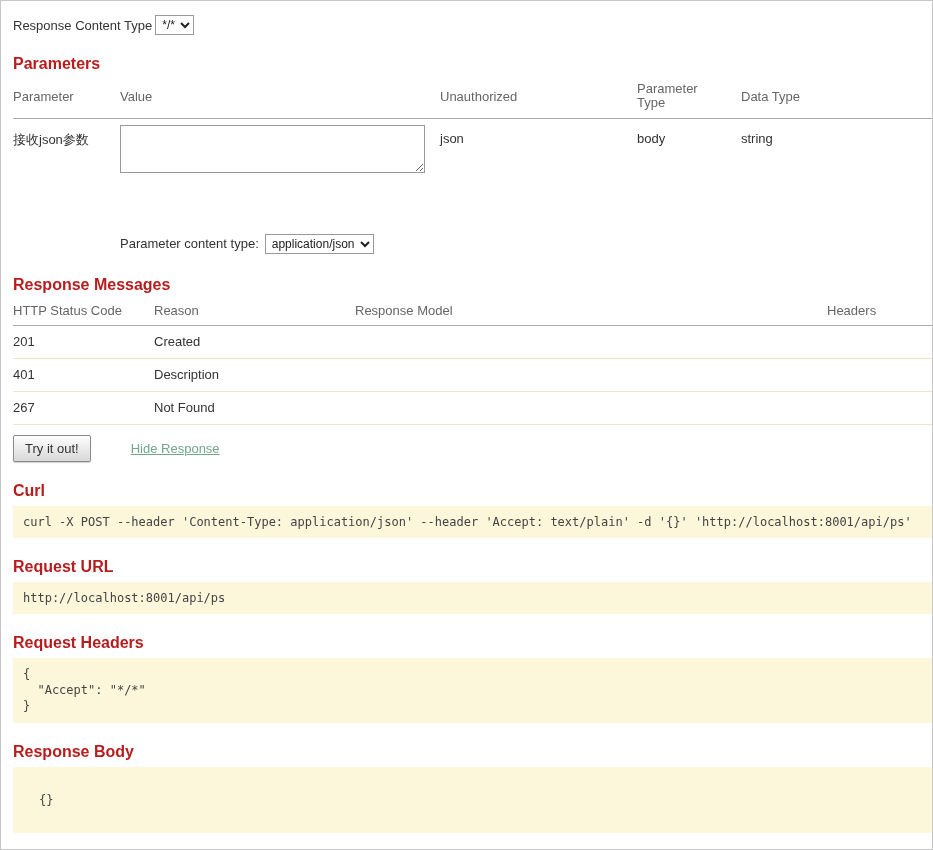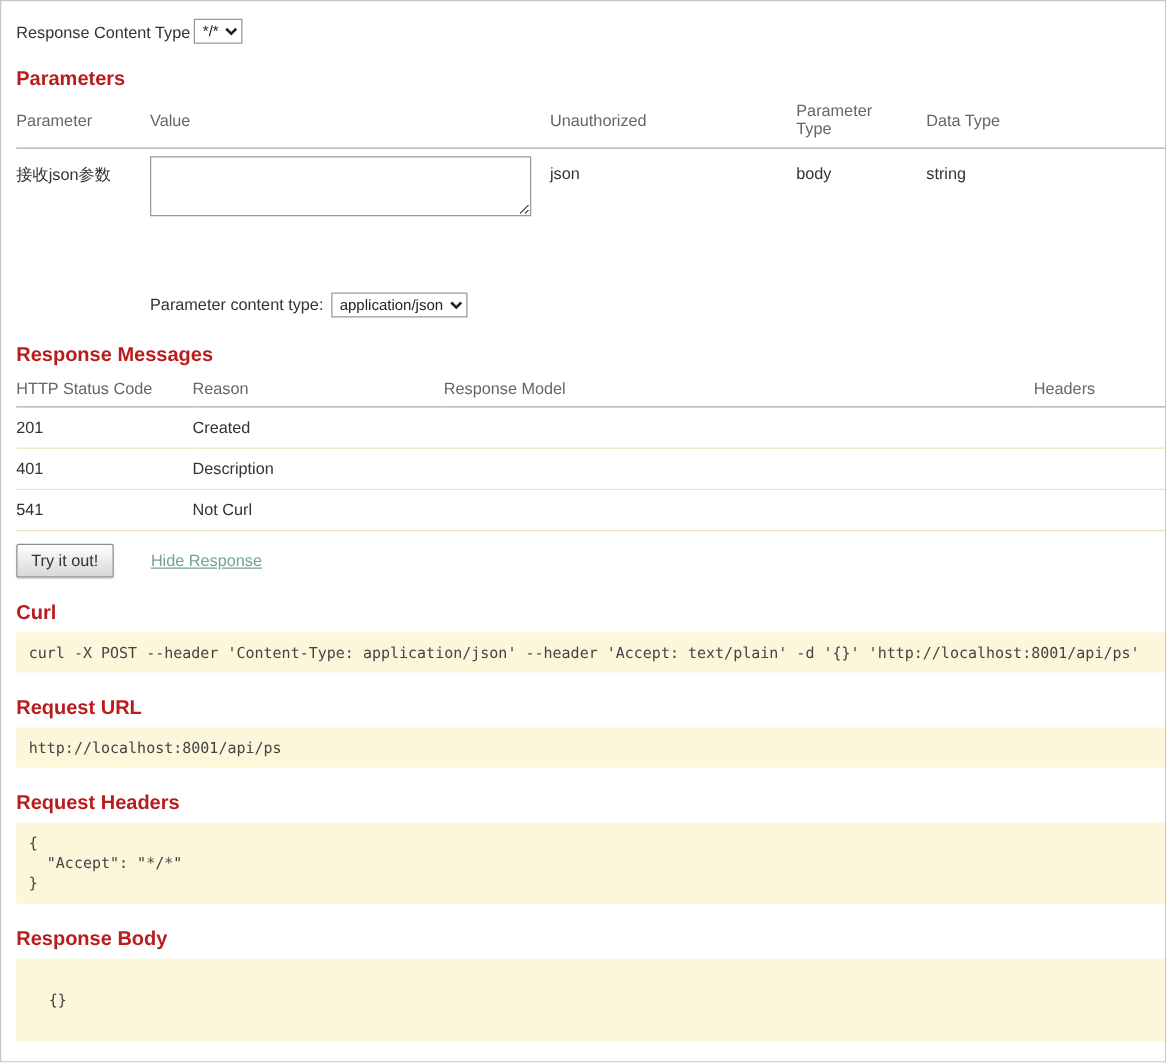--- a/index.html
+++ b/index.html
@@ -56,21 +56,21 @@
 
   .responses-table tbody td {
     border-bottom: 1px solid #f0e3c6;
     padding: 8px 0 9px;
     font-size: 13px; color: #333;
     vertical-align: middle;
   }
   .status-code-cell { font-family: Liberation Sans, sans-serif; font-size: 12px; color: #333; }
 
   
-  .actions { margin: 10px 0 0 12px; display: flex; align-items: center; gap: 30px; }
+  .actions { margin: 10px 0 0 12px; display: flex; align-items: center; gap: 40px; }
   .try-btn {
     padding: 5px 11px;
     font-size: 13px; color: #333;
     font-family: "Liberation Sans", sans-serif;
     background: linear-gradient(#fefefe, #d8d8d8);
     border: 1px solid #8b8b8b;
     border-radius: 2px;
     box-shadow: 0 1px 1px rgba(0,0,0,0.18);
     cursor: pointer;
   }
@@ -173,22 +173,22 @@
         <td></td>
         <td></td>
       </tr>
       <tr>
         <td class="status-code-cell">401</td>
         <td>Description</td>
         <td></td>
         <td></td>
       </tr>
       <tr>
-        <td class="status-code-cell">541</td>
-        <td>Not Curl</td>
+        <td class="status-code-cell">267</td>
+        <td>Not Found</td>
         <td></td>
         <td></td>
       </tr>
     </tbody>
   </table>
 
   <div class="actions">
     <button class="try-btn">Try it out!</button>
     <a class="hide-response-link">Hide Response</a>
   </div>

